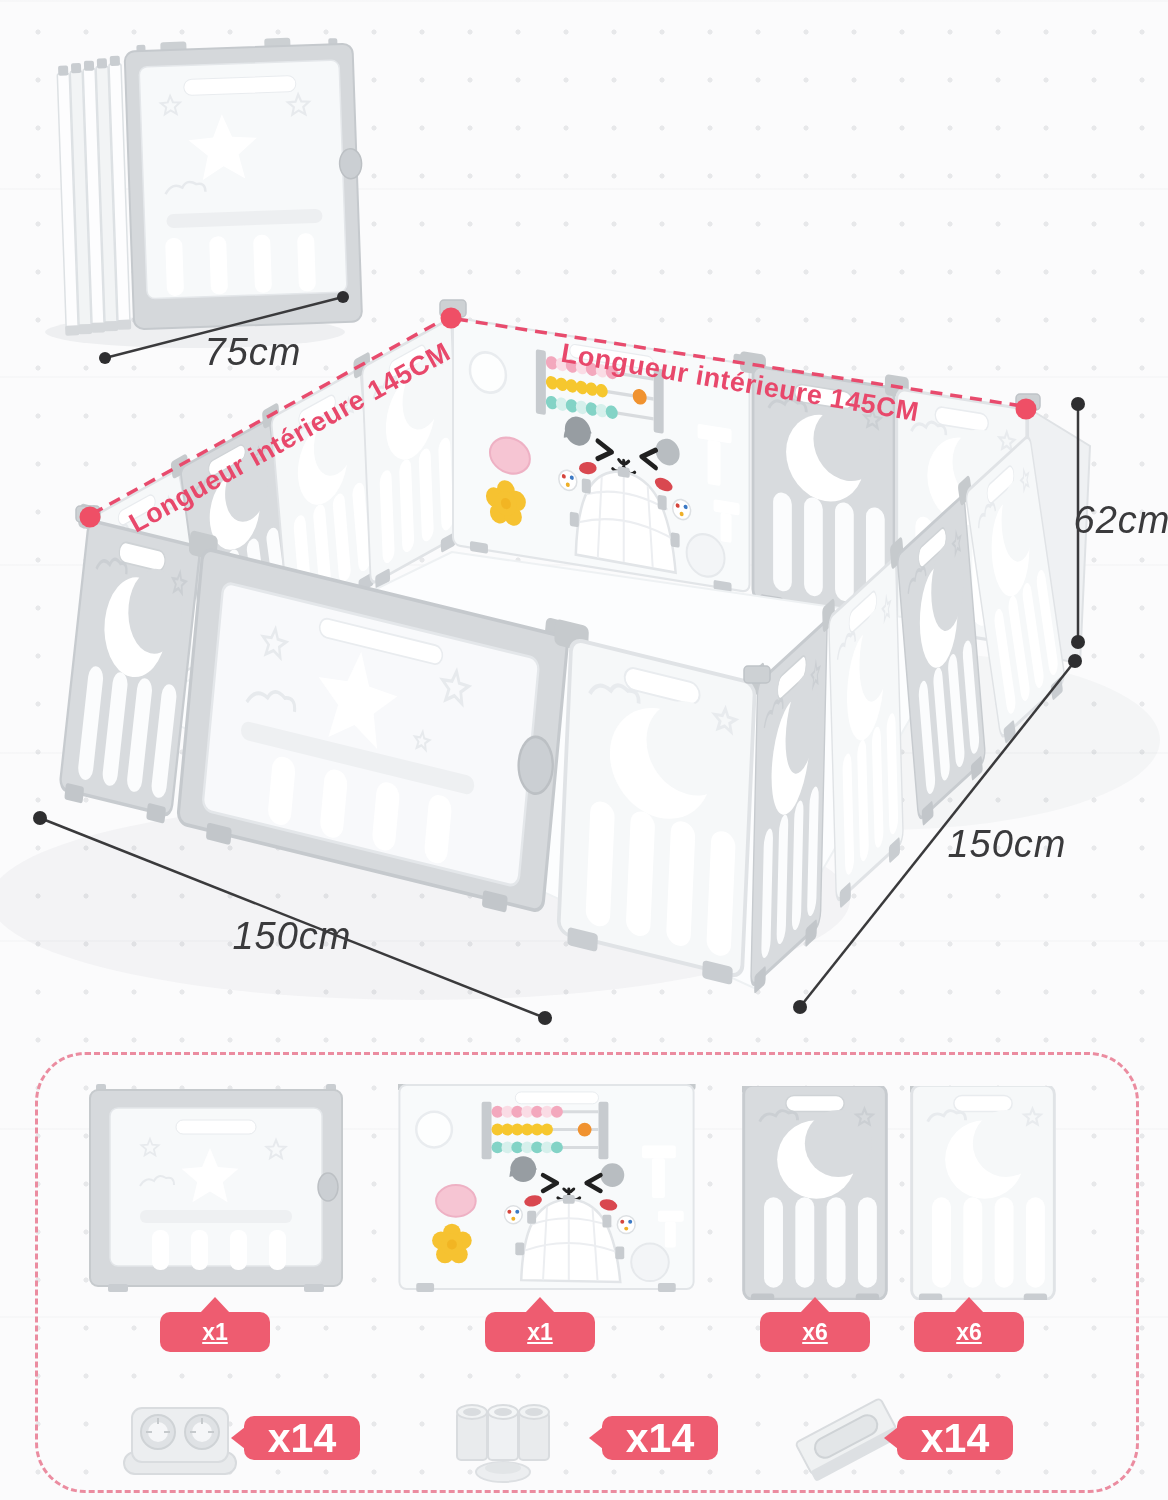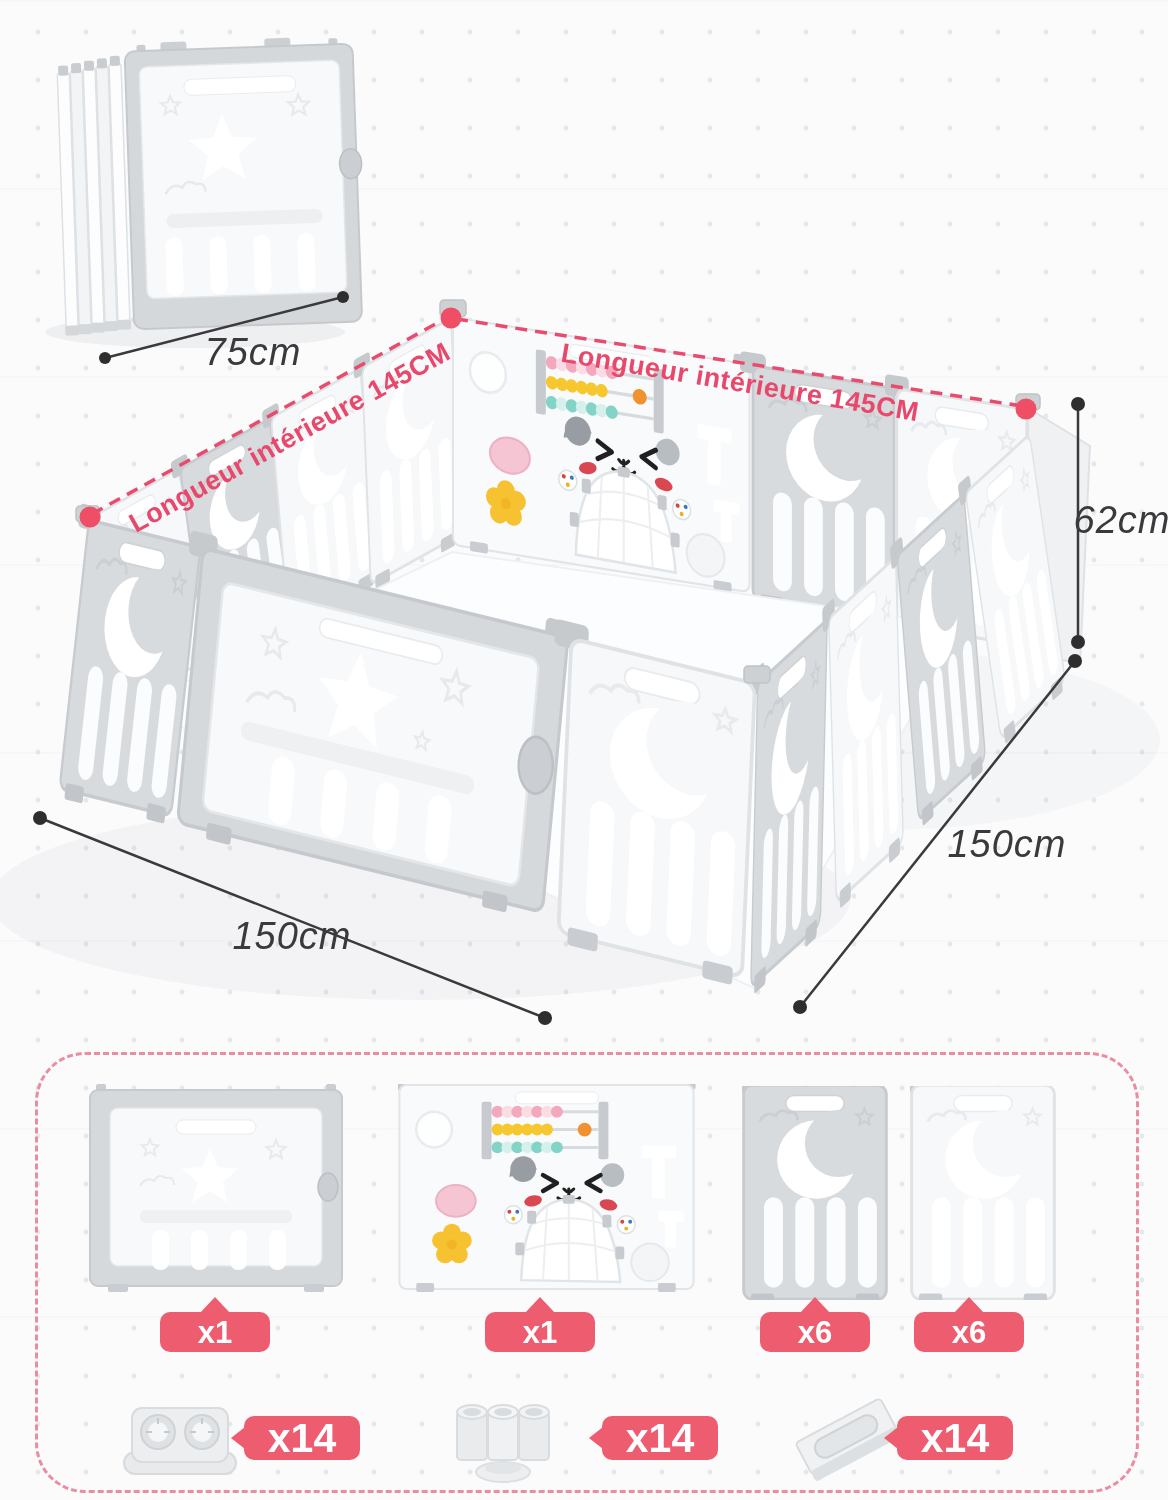--- a/index.html
+++ b/index.html
@@ -14,21 +14,21 @@
   .dim-label{position:absolute;color:#3a3a3c;font-size:38px;font-weight:500;letter-spacing:1px;
     transform:translate(-50%,-50%);white-space:nowrap;font-style:italic;}
   .pink-label{position:absolute;color:#e8486b;font-size:27px;font-weight:800;white-space:nowrap;letter-spacing:.5px;}
   .pink-left{transform:translate(-50%,-50%) rotate(-29deg);}
   .pink-right{transform:translate(-50%,-50%) rotate(9.5deg);}
   .parts-box{position:absolute;left:35px;top:1052px;width:1098px;height:435px;
     border:3px dashed #eb8ca0;border-radius:50px;}
   .thumb{position:absolute;}
   .badge{position:absolute;transform:translateX(-50%);background:#ee5c70;color:#fff;font-weight:700;
     border-radius:10px;display:flex;align-items:center;justify-content:center;line-height:1;}
-  .badge-up{height:40px;min-width:74px;font-size:31px;padding:0 18px;}
+  .badge-up{height:40px;min-width:74px;font-size:23px;padding:0 18px;text-decoration:underline;}
   .badge-up::before{content:"";position:absolute;top:-15px;left:50%;transform:translateX(-50%);
     border:15px solid transparent;border-bottom:16px solid #ee5c70;border-top:none;}
   .badge-left{height:44px;min-width:92px;font-size:41px;padding:0 12px;}
   .badge-left::before{content:"";position:absolute;left:-13px;top:50%;transform:translateY(-50%);
     border:11px solid transparent;border-right:14px solid #ee5c70;border-left:none;}
 </style>
 </head>
 <body>
 
 <div class="page">

